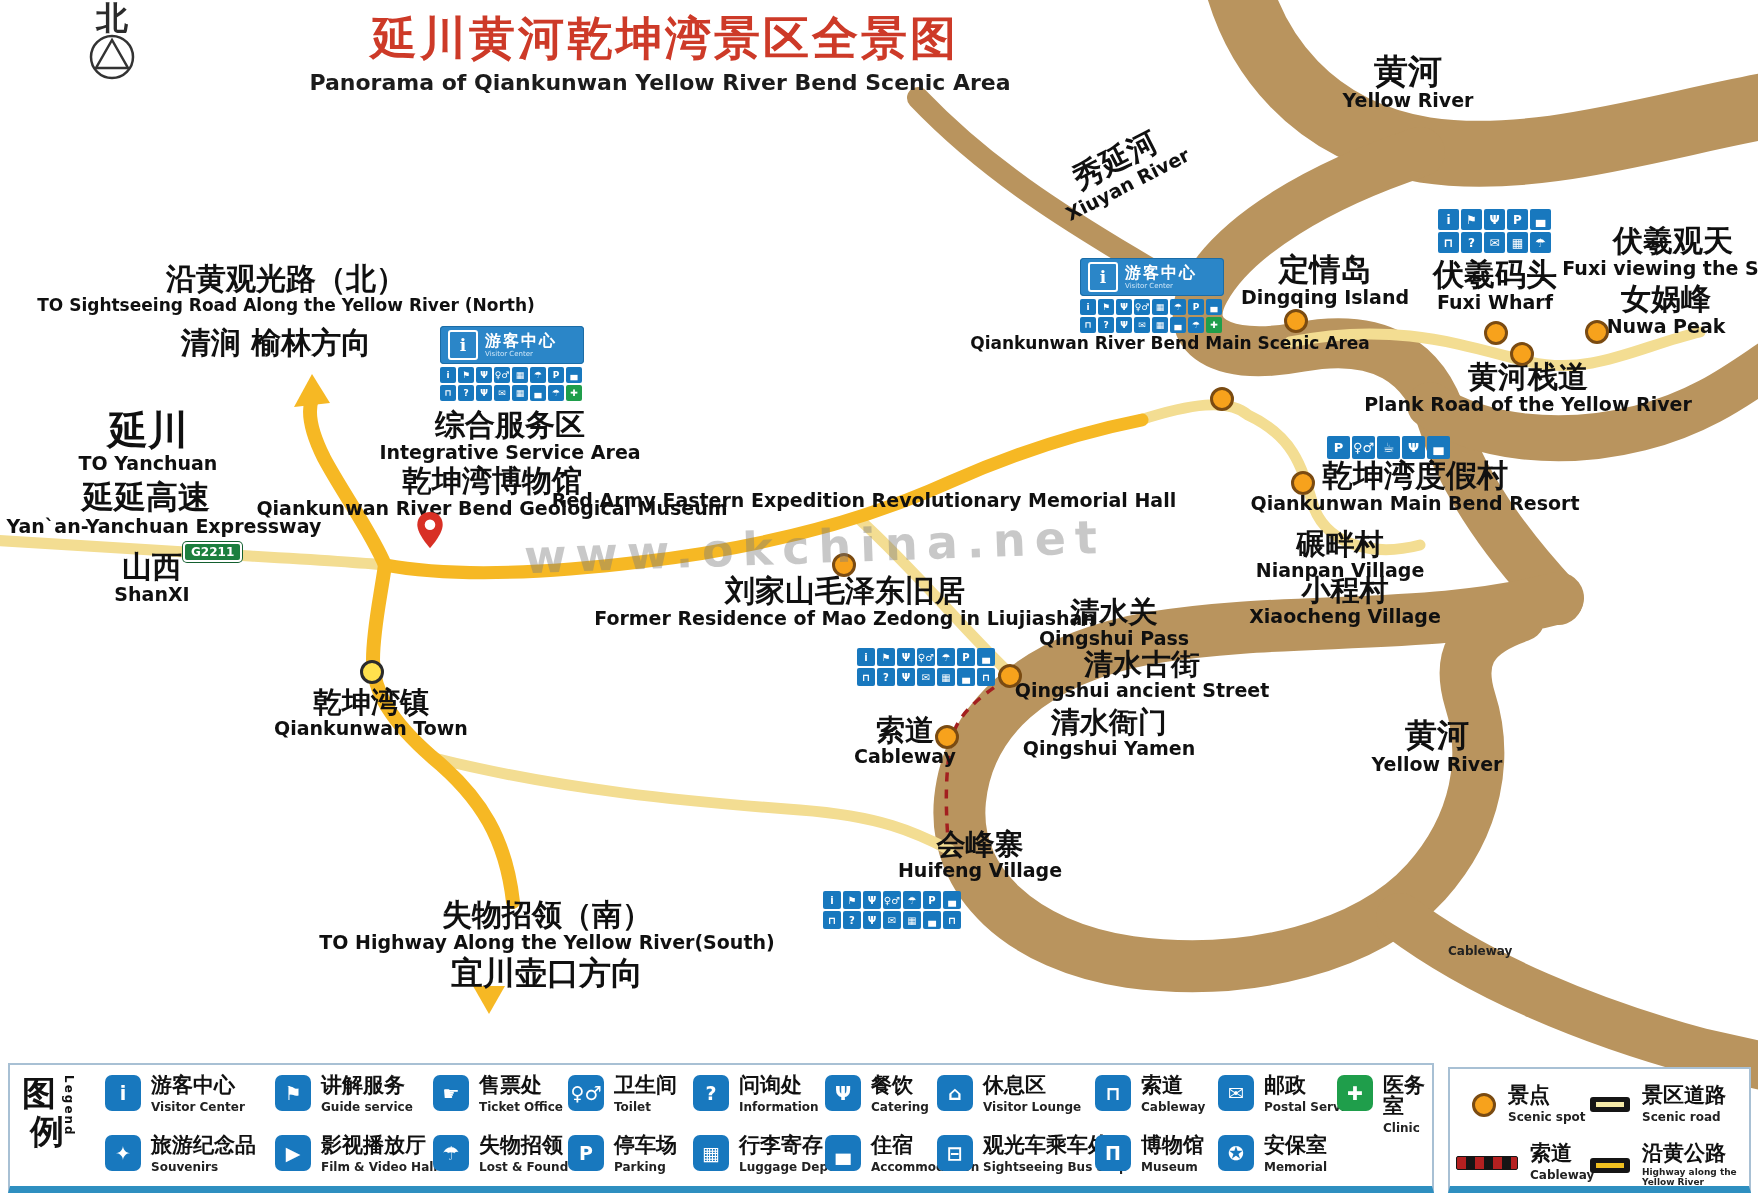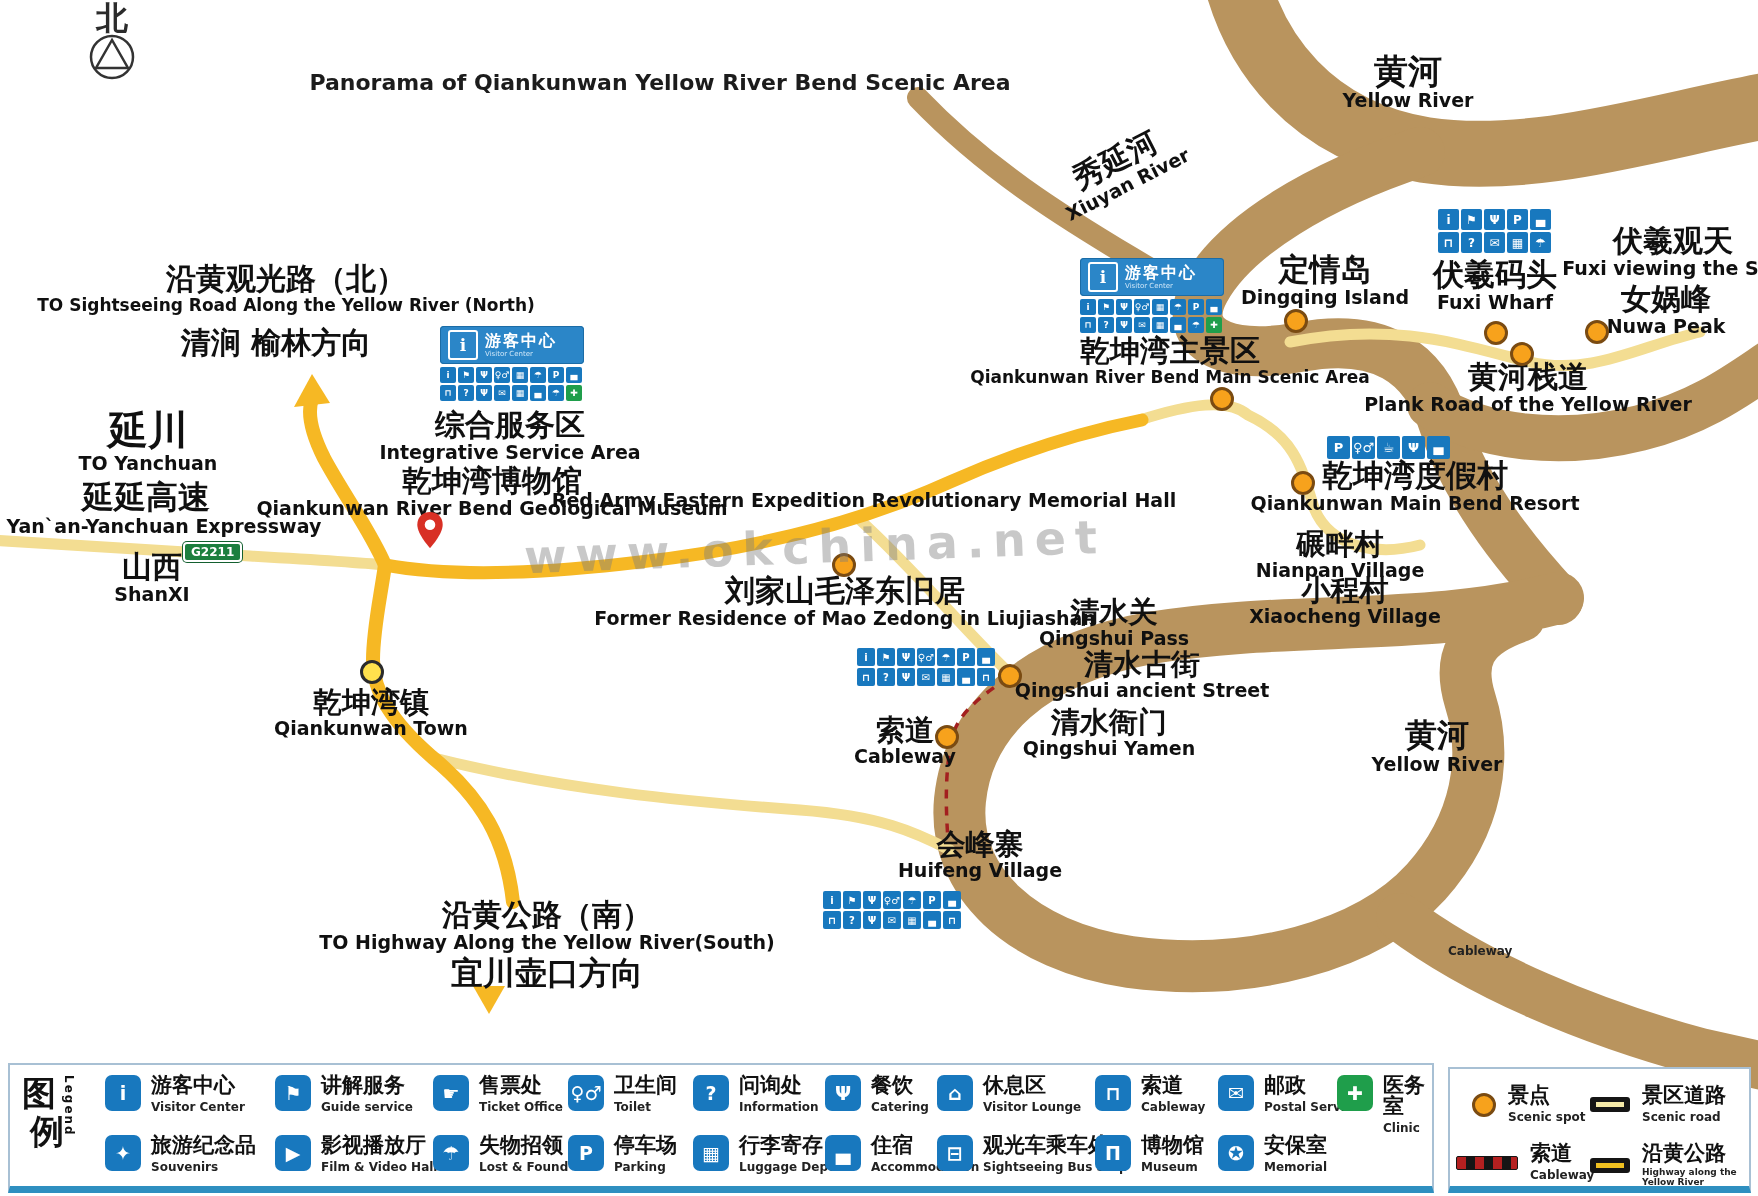--- a/index.html
+++ b/index.html
@@ -109,20 +109,21 @@
     <polygon points="489,1014 473,986 505,986" fill="#f6b824"></polygon>
 
     <path d="M1008,678 C975,700 956,716 951,742 C946,772 945,798 948,840" stroke="#a31f1f" stroke-width="3.5" stroke-dasharray="9 8" fill="none"></path>
 
     <g stroke="#333" stroke-width="2.5" fill="none">
       <circle cx="112" cy="57" r="21"></circle>
       <path d="M112,40 L96,68 L128,68 Z"></path>
     </g>
   </svg>
 
+  <div class="title-zh">延川黄河乾坤湾景区全景图</div>
   <div class="title-en">Panorama of Qiankunwan Yellow River Bend Scenic Area</div>
   <div class="compass">
     <div class="n">北</div>
   </div>
 
   <div class="watermark">www.okchina.net</div>
 
   <div id="map-layer">
       <div class="map-label" style="left: 1408px; top: 52px;">
         <div class="lab-zh" style="font-size: 34px;">黄河</div>
@@ -142,21 +143,20 @@
       </div>
       <div class="map-label" style="left: 1495px; top: 257px;">
         <div class="lab-zh" style="font-size: 31px;">伏羲码头</div>
         <div class="lab-en" style="font-size: 19px;">Fuxi Wharf</div>
       </div>
       <div class="map-label" style="left: 1666px; top: 282px;">
         <div class="lab-zh" style="font-size: 30px;">女娲峰</div>
         <div class="lab-en" style="font-size: 19px;">Nuwa Peak</div>
       </div>
       <div class="map-label" style="left: 1170px; top: 334px;">
-        <div class="lab-zh" style="font-size: 30px;">乾坤湾主景区</div>
         <div class="lab-en" style="font-size: 17px;">Qiankunwan River Bend Main Scenic Area</div>
       </div>
       <div class="map-label" style="left: 1528px; top: 360px;">
         <div class="lab-zh" style="font-size: 30px;">黄河栈道</div>
         <div class="lab-en" style="font-size: 19px;">Plank Road of the Yellow River</div>
       </div>
       <div class="map-label" style="left: 1415px; top: 458px;">
         <div class="lab-zh" style="font-size: 31px;">乾坤湾度假村</div>
         <div class="lab-en" style="font-size: 19px;">Qiankunwan Main Bend Resort</div>
       </div>
@@ -220,21 +220,21 @@
       </div>
       <div class="map-label" style="left: 980px; top: 828px;">
         <div class="lab-zh" style="font-size: 29px;">会峰寨</div>
         <div class="lab-en" style="font-size: 19px;">Huifeng Village</div>
       </div>
       <div class="map-label" style="left: 371px; top: 686px;">
         <div class="lab-zh" style="font-size: 29px;">乾坤湾镇</div>
         <div class="lab-en" style="font-size: 19px;">Qiankunwan Town</div>
       </div>
       <div class="map-label" style="left: 547px; top: 898px;">
-        <div class="lab-zh" style="font-size: 30px;">沿黄公路（南）</div>
+        <div class="lab-zh" style="font-size: 30px;">失物招领（南）</div>
         <div class="lab-en" style="font-size: 19px;">TO Highway Along  the Yellow River(South)</div>
       </div>
       <div class="map-label" style="left: 547px; top: 956px;">
         <div class="lab-zh" style="font-size: 32px;">宜川壶口方向</div>
       </div>
       <div class="map-label" style="left: 1437px; top: 718px;">
         <div class="lab-zh" style="font-size: 32px;">黄河</div>
         <div class="lab-en" style="font-size: 19px;">Yellow River</div>
       </div>
       <div class="marker scenic" style="left: 1296px; top: 321px;"></div>

